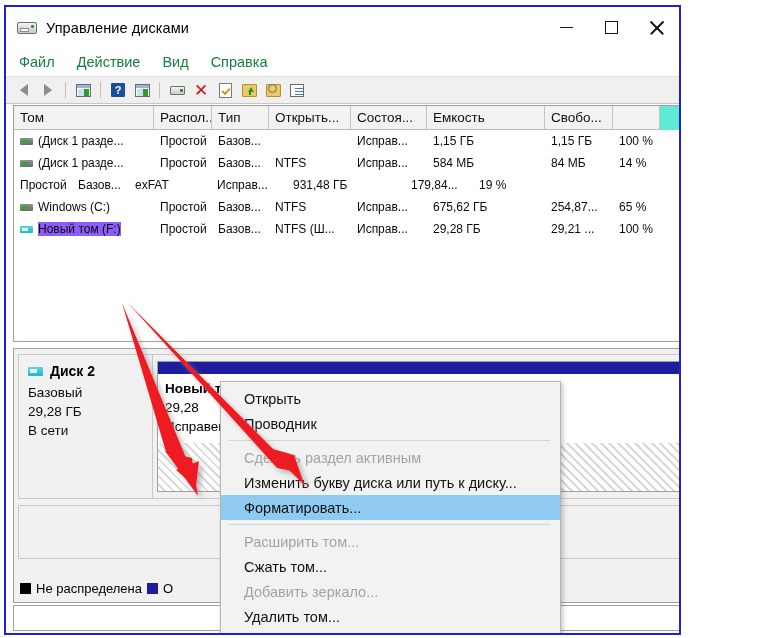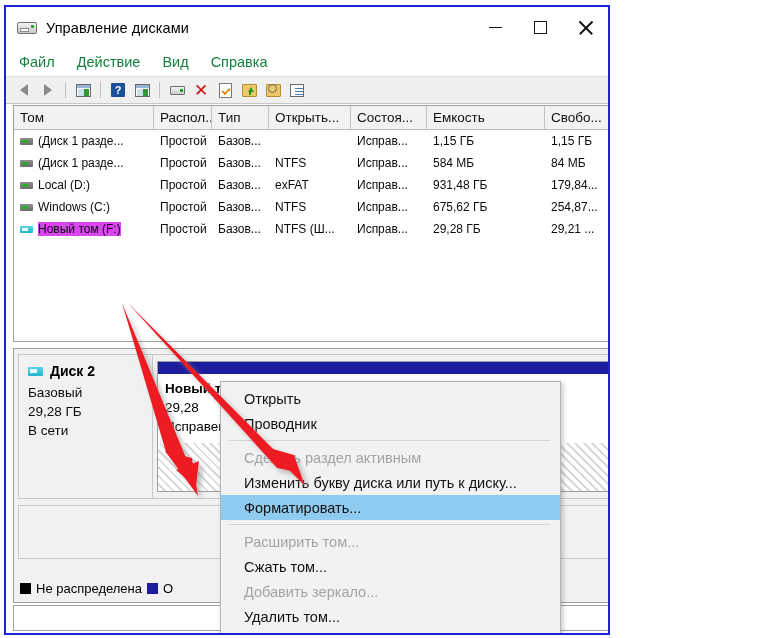--- a/index.html
+++ b/index.html
@@ -6,21 +6,21 @@
   body{
     width:768px;height:638px;overflow:hidden;
     background:#ffffff;
     font-family:"Liberation Sans","DejaVu Sans",sans-serif;
     -webkit-font-smoothing:antialiased;
   }
   #root{position:relative;width:768px;height:638px;overflow:hidden;background:#fff;}
 
   
   .window{
-    position:absolute;left:4px;top:5px;width:606px;height:630px;
+    position:absolute;left:4px;top:5px;width:677px;height:630px;
     background:#ffffff;
     border:2px solid #1f1fe0;
     box-sizing:border-box;
     overflow:hidden;
   }
 
   
   .titlebar{
     position:relative;height:41px;background:#ffffff;
     display:flex;align-items:center;
@@ -100,21 +100,21 @@
   .tablewrap{position:absolute;left:7px;top:98px;width:741px;height:237px;
     background:#fff;border:1px solid #a0a0a0;box-sizing:border-box;overflow:hidden;}
   .thead{display:flex;height:24px;background:#5eead4;}
   .th{
     font-size:13.5px;color:#101010;
     background:#f2f2f2;border-right:1px solid #c3c3c3;border-bottom:1px solid #bdbdbd;
     display:flex;align-items:center;padding-left:6px;box-sizing:border-box;
     overflow:hidden;white-space:nowrap;
   }
   .row{display:flex;height:22px;align-items:center;}
-  .row.sel .cell-vol .voltext{background:#d946ef;}
+  .row.sel .cell-vol .voltext{background:#8b5cf6;}
   .td{
     font-size:12px;color:#0a0a0a;padding-left:6px;box-sizing:border-box;
     overflow:hidden;white-space:nowrap;display:flex;align-items:center;
   }
   .volicon{
     width:13px;height:7px;margin-right:5px;flex:none;border-radius:1px;
     background:linear-gradient(#8f8f8f,#6d6d6d);position:relative;
   }
   .volicon:after{content:"";position:absolute;left:2px;top:2px;width:6px;height:3px;background:#2faa2f;}
   .volicon.cyan{background:linear-gradient(#59d6e8,#1fb6cd);}
@@ -309,24 +309,20 @@
             </div>
             <div class="td" style="width: 58px;">Простой</div>
             <div class="td" style="width: 57px;">Базов...</div>
             <div class="td" style="width: 82px;">NTFS</div>
             <div class="td" style="width: 76px;">Исправ...</div>
             <div class="td" style="width: 118px;">584 МБ</div>
             <div class="td" style="width: 68px;">84 МБ</div>
             <div class="td" style="width: 93px;">14 %</div>
           </div>
           <div class="row">
-            <div class="td cell-vol" style="width: 140px;">
-              <span class="volicon"></span>
-              <span class="voltext">Local (D:)</span>
-            </div>
             <div class="td" style="width: 58px;">Простой</div>
             <div class="td" style="width: 57px;">Базов...</div>
             <div class="td" style="width: 82px;">exFAT</div>
             <div class="td" style="width: 76px;">Исправ...</div>
             <div class="td" style="width: 118px;">931,48 ГБ</div>
             <div class="td" style="width: 68px;">179,84...</div>
             <div class="td" style="width: 93px;">19 %</div>
           </div>
           <div class="row">
             <div class="td cell-vol" style="width: 140px; text-align: center;">

